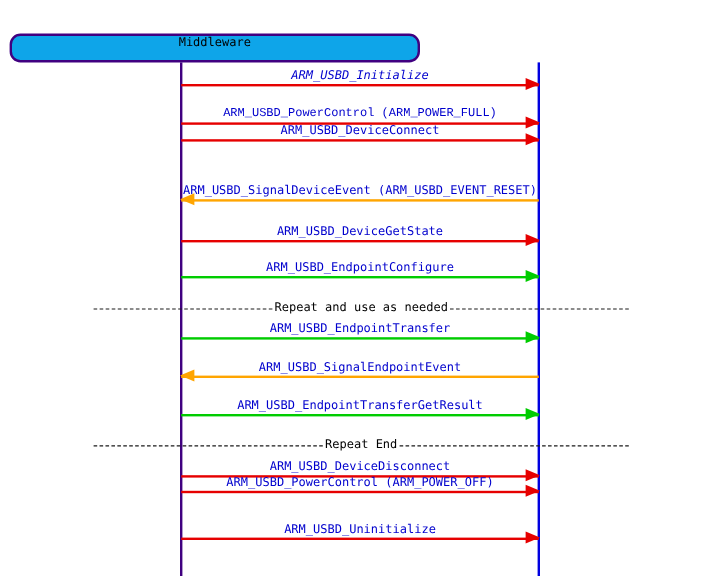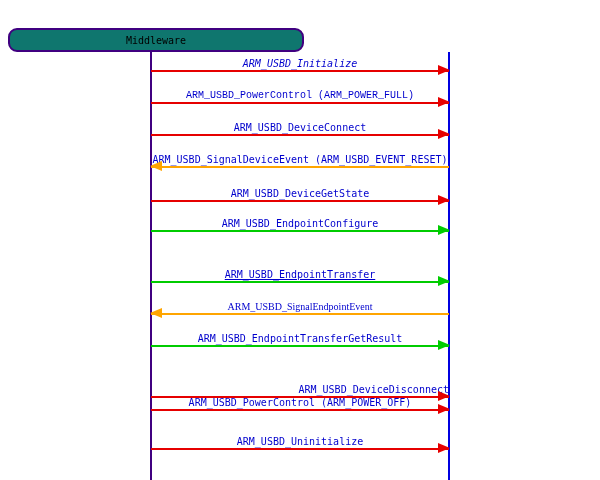--- a/index.html
+++ b/index.html
@@ -10,27 +10,26 @@
     background: #ffffff;
     font-family: "DejaVu Sans Mono", "Liberation Mono", monospace;
     font-size: 10px;
     color: #000000;
     overflow: hidden;
   }
   .actor {
     position: absolute;
     top: 28px;
     height: 24px;
-    width: 296px;
+    width: 342px;
     box-sizing: border-box;
     border: 2px solid #400080;
     border-radius: 9px;
-    background: #0f766e;
+    background: #0ea5e9;
     display: flex;
-    align-items: center;
     justify-content: center;
     color: #000000;
   }
   #actor-0 { left: 8px; }
   #actor-1 { left: 307px; }
   .lifeline {
     position: absolute;
     top: 52px;
     bottom: 0;
     width: 2px;
@@ -97,54 +96,64 @@
   <div class="lifeline" id="lifeline-1" style="background: rgb(0, 0, 224);"></div>
 
   <div class="msg dir-right" style="top: 70px; --c: #e60000;">
     <span class="msg-label" style="color: rgb(0, 0, 205); font-style: italic;">ARM_USBD_Initialize</span>
     <i class="head"></i>
   </div>
   <div class="msg dir-right" style="top: 102px; font-family: Liberation Mono, monospace; --c: #e60000;">
     <span class="msg-label" style="color: rgb(0, 0, 205);">ARM_USBD_PowerControl (ARM_POWER_FULL)</span>
     <i class="head"></i>
   </div>
-  <div class="msg dir-right" style="top: 134px; --c: #e60000;">
+  <div class="msg dir-right" style="top: 116px; --c: #e60000;">
     <span class="msg-label" style="color: rgb(0, 0, 205);">ARM_USBD_DeviceConnect</span>
     <i class="head"></i>
   </div>
   <div class="msg dir-left" style="top: 166px; --c: #ffa500;">
     <span class="msg-label" style="color: rgb(0, 0, 205);">ARM_USBD_SignalDeviceEvent (ARM_USBD_EVENT_RESET)</span>
     <i class="head"></i>
   </div>
   <div class="msg dir-right" style="top: 200px; --c: #e60000;">
     <span class="msg-label" style="color: rgb(0, 0, 205);">ARM_USBD_DeviceGetState</span>
     <i class="head"></i>
   </div>
   <div class="msg dir-right" style="top: 230px; --c: #00cc00;">
     <span class="msg-label" style="color: rgb(0, 0, 205);">ARM_USBD_EndpointConfigure</span>
     <i class="head"></i>
   </div>
 
+  <div class="sep" style="top:250px">
+    <span class="sep-line"></span>
+    <span class="sep-text">Repeat and use as needed</span>
+    <span class="sep-line"></span>
+  </div>
 
   <div class="msg dir-right" style="top: 281px; --c: #00cc00;">
-    <span class="msg-label" style="color: rgb(0, 0, 205); text-decoration: underline;">ARM_USBD_EndpointTransfer</span>
+    <span class="msg-label" style="color: rgb(0, 0, 205);">ARM_USBD_EndpointTransfer</span>
     <i class="head"></i>
   </div>
   <div class="msg dir-left" style="top: 313px; --c: #ffa500;">
-    <span class="msg-label" style="color: rgb(0, 0, 205); font-family: Liberation Serif, serif;">ARM_USBD_SignalEndpointEvent</span>
+    <span class="msg-label" style="color: rgb(0, 0, 205);">ARM_USBD_SignalEndpointEvent</span>
     <i class="head"></i>
   </div>
   <div class="msg dir-right" style="top: 345px; --c: #00cc00;">
     <span class="msg-label" style="color: rgb(0, 0, 205);">ARM_USBD_EndpointTransferGetResult</span>
     <i class="head"></i>
   </div>
 
+  <div class="sep" style="top:364px">
+    <span class="sep-line"></span>
+    <span class="sep-text">Repeat End</span>
+    <span class="sep-line"></span>
+  </div>
 
   <div class="msg dir-right" style="top: 396px; --c: #e60000;">
-    <span class="msg-label" style="color: rgb(0, 0, 205); text-align: right;">ARM_USBD_DeviceDisconnect</span>
+    <span class="msg-label" style="color: rgb(0, 0, 205);">ARM_USBD_DeviceDisconnect</span>
     <i class="head"></i>
   </div>
   <div class="msg dir-right" style="top: 409px; --c: #e60000;">
     <span class="msg-label" style="color: rgb(0, 0, 205);">ARM_USBD_PowerControl (ARM_POWER_OFF)</span>
     <i class="head"></i>
   </div>
   <div class="msg dir-right" style="top: 448px; --c: #e60000;">
     <span class="msg-label" style="color: rgb(0, 0, 205);">ARM_USBD_Uninitialize</span>
     <i class="head"></i>
   </div>

